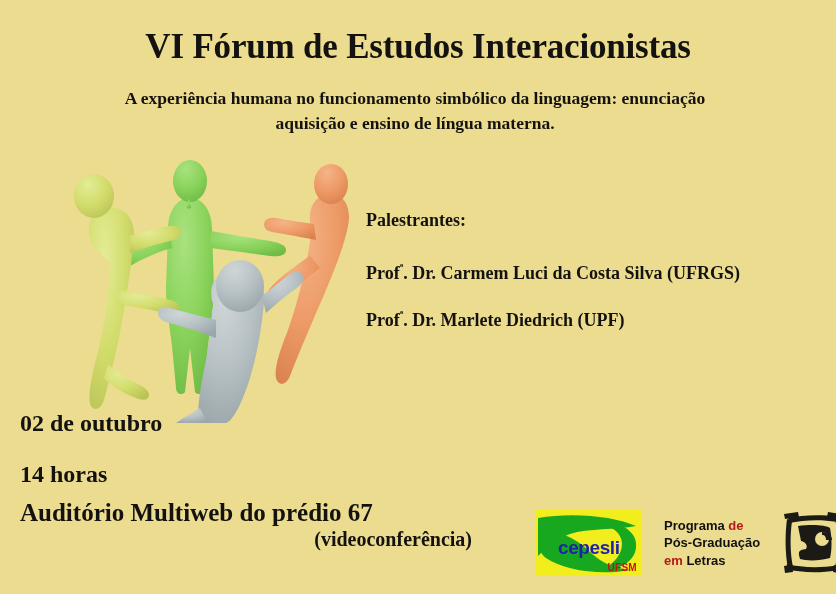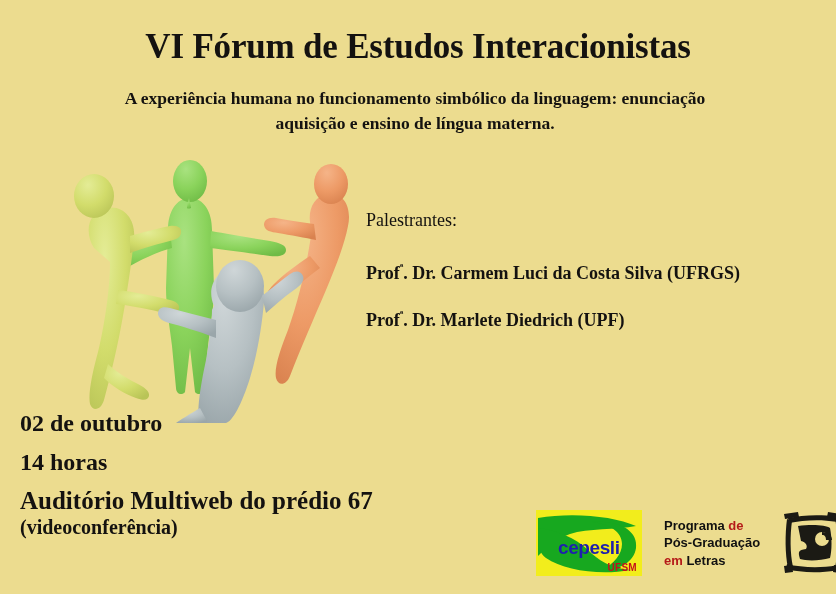--- a/index.html
+++ b/index.html
@@ -53,57 +53,57 @@
 
   
   #speakers {
     position: absolute;
     left: 366px;
     top: 210px;
     width: 460px;
   }
   #speakers .lbl {
     font-size: 18px;
-    font-weight: normal;
+    font-weight: bold;
     margin-bottom: 32px;
   }
   #speakers .spk {
     font-size: 18px;
     font-weight: bold;
     margin-bottom: 26px;
     white-space: nowrap;
   }
   #speakers .spk:last-child { margin-bottom: 0; }
   sup.ord {
     font-size: 0.66em;
     vertical-align: super;
     line-height: 0;
   }
 
   
   #details { position: absolute; left: 20px; top: 410px; width: 470px; }
   #details .line1 {
     font-size: 24px;
     font-weight: bold;
-    margin-bottom: 12px;
+    margin-bottom: 24px;
   }
   #details .line2 {
     font-size: 24px;
     font-weight: bold;
     margin-bottom: 12px;
   }
   #details .line3 {
     font-size: 25px;
     font-weight: bold;
     line-height: 1.05;
   }
   #details .line3sub {
     font-size: 20px;
     font-weight: bold;
-    text-align: left;
+    text-align: right;
     padding-right: 18px;
     margin-top: 2px;
   }
 
   
   #logos {
     position: absolute;
     left: 536px;
     top: 504px;
     width: 292px;

